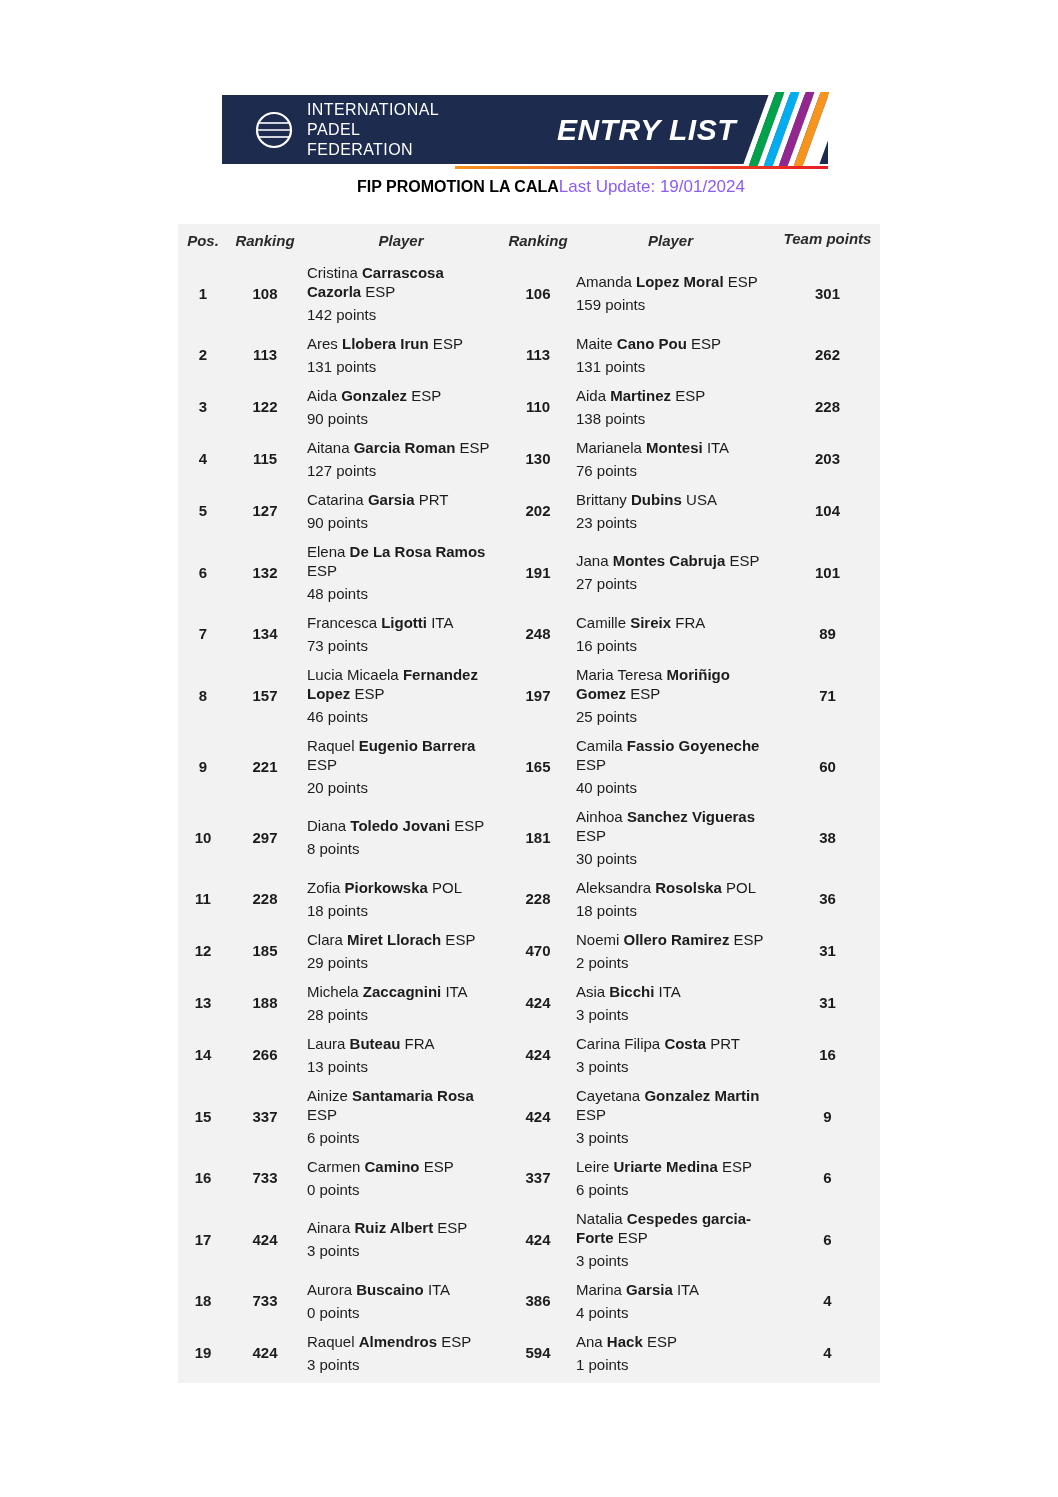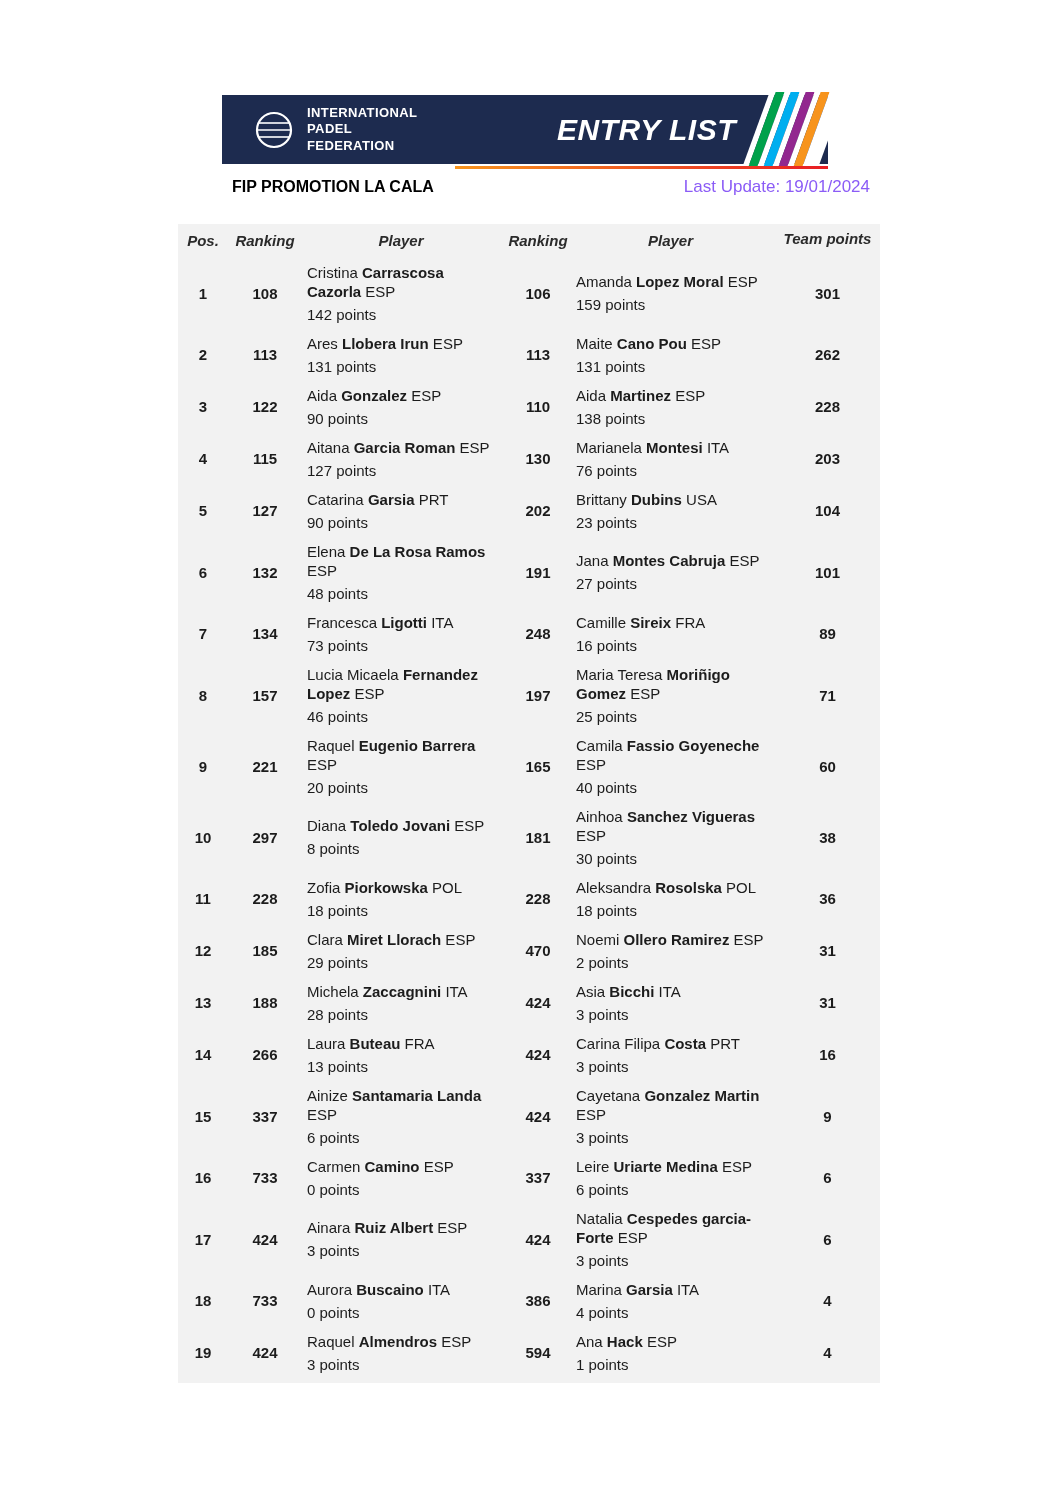--- a/index.html
+++ b/index.html
@@ -16,21 +16,21 @@
 
   
   .banner {
     position: absolute; left: 222px; top: 95px;
     width: 606px; height: 69px;
     background: #1d2b4f;
     display: flex; align-items: center;
   }
   .logo { display: flex; align-items: center; gap: 11px; padding-left: 30px; }
   .logo svg { display: block; }
-  .logo-text { color: #fff; font-weight: bold; font-size: 13px; line-height: 1.25; letter-spacing: .4px; }
+  .logo-text { color: #fff; font-weight: normal; font-size: 16px; line-height: 1.25; letter-spacing: .4px; }
   .entry-label {
     margin-left: auto; margin-right: 92px;
     color: #fff; font-weight: bold; font-style: italic;
     font-size: 30px; letter-spacing: .5px; white-space: nowrap;
   }
   .stripes {
     position: absolute; right: -4px; top: -3px; bottom: -3px;
     display: flex; transform: skewX(-20deg);
   }
   .stripes .gap { width: 6px; background: #fff; }
@@ -39,21 +39,21 @@
 
   .underline {
     position: absolute; left: 455px; top: 166px;
     width: 373px; height: 3px;
     background: linear-gradient(90deg, #f7941d, #e81d24);
   }
 
   
   .title-row {
     position: absolute; left: 232px; top: 177px; width: 638px;
-    display: flex; justify-content: space-between; align-items: baseline;
+    display: flex; justify-content: center; align-items: baseline;
   }
   .doc-title { font-weight: bold; font-size: 16px; color: #000; }
   .last-update { font-size: 17px; color: #8b5cf6; }
 
   
   .etable {
     position: absolute; left: 178px; top: 224px; width: 702px;
     background: #f2f2f2; padding-bottom: 4px;
   }
   .thead {
@@ -331,21 +331,21 @@
       <div class="pname">Carina Filipa <b>Costa</b> PRT</div>
       <div class="ppoints">3 points</div>
     </div>
     <div class="c-team">16</div>
   </div>
 
   <div class="trow">
     <div class="c-pos">15</div>
     <div class="c-rank">337</div>
     <div class="c-player">
-      <div class="pname">Ainize <b>Santamaria Landa</b> ESP</div>
+      <div class="pname">Ainize <b>Santamaria Rosa</b> ESP</div>
       <div class="ppoints">6 points</div>
     </div>
     <div class="c-rank2">424</div>
     <div class="c-player2">
       <div class="pname">Cayetana <b>Gonzalez Martin</b> ESP</div>
       <div class="ppoints">3 points</div>
     </div>
     <div class="c-team">9</div>
   </div>
 

